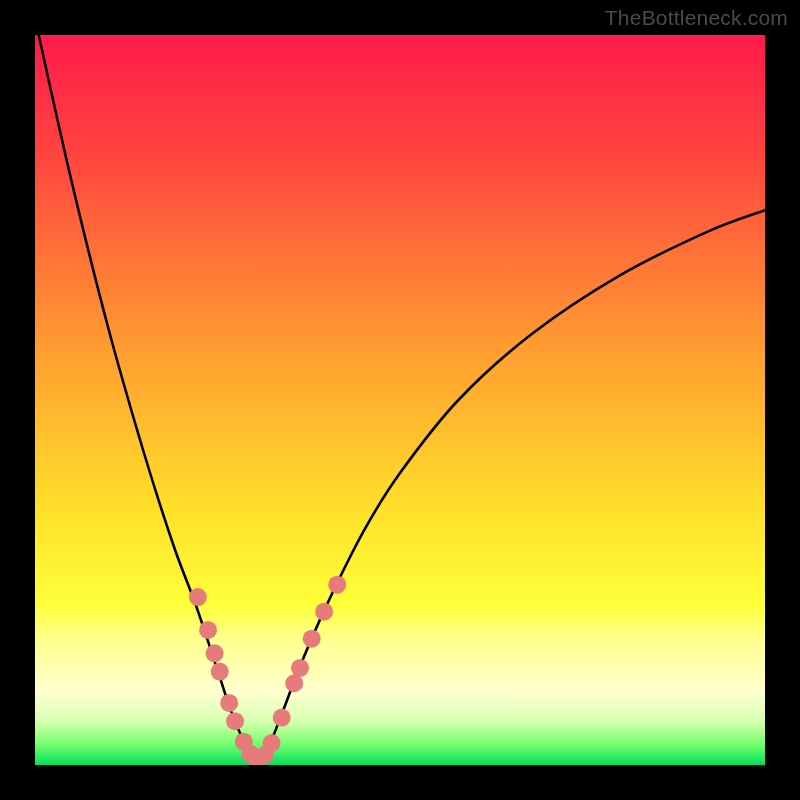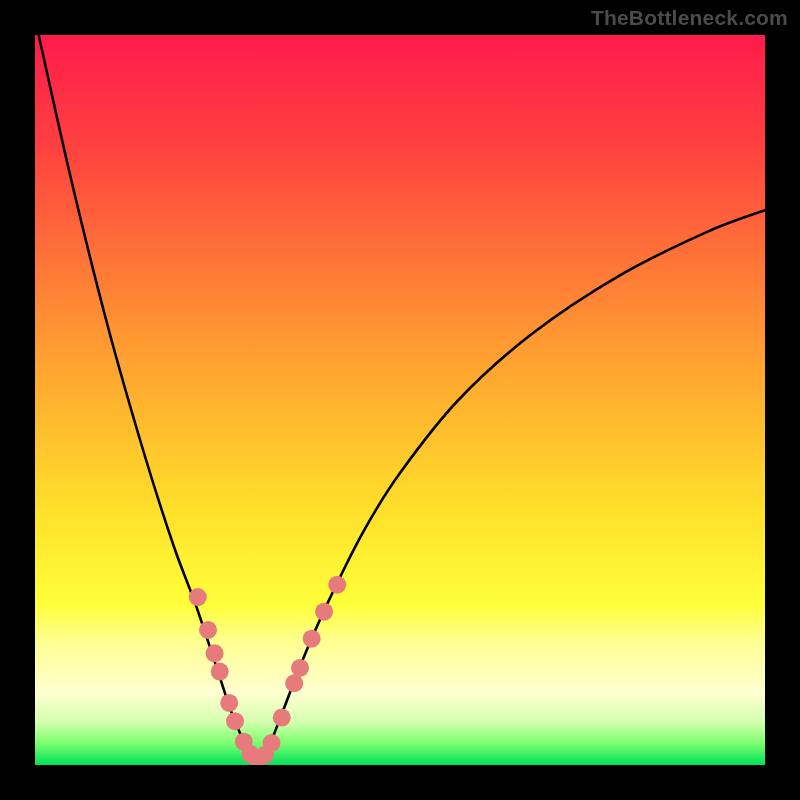--- a/index.html
+++ b/index.html
@@ -34,21 +34,21 @@
     width: 730px;
     height: 730px;
     display: block;
   }
   .watermark {
     position: absolute;
     top: 6px;
     right: 12px;
     color: #4b4b4b;
     font-size: 21px;
-    font-weight: 700;
+    font-weight: 400;
     letter-spacing: 0.2px;
     user-select: none;
   }
 </style>
 </head>
 <body>
 
 <div class="frame">
   <div class="plot-area">
     <svg class="gradient" viewBox="0 0 730 730" preserveAspectRatio="none">

